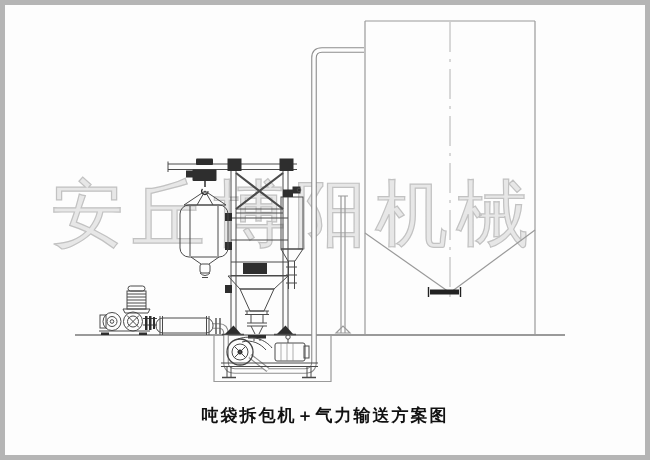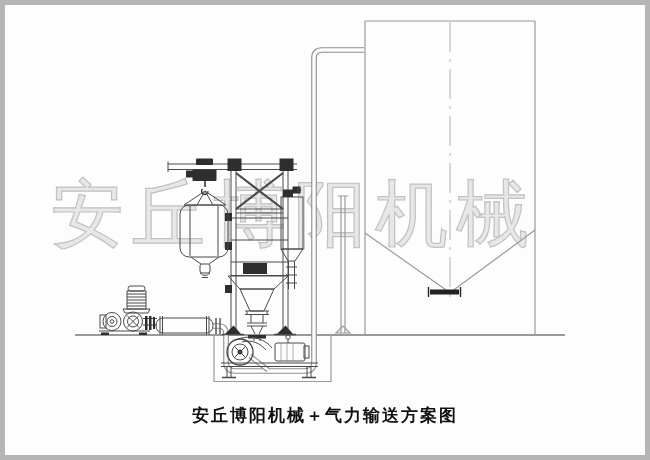--- a/index.html
+++ b/index.html
@@ -182,15 +182,15 @@
       <rect class="s-mach" x="304" y="346" width="5" height="12"></rect>
       <path class="s-mach" d="M288,339 V343"></path>
       <circle class="s-mach" cx="288" cy="337" r="2.2"></circle>
       <path class="s-mach" d="M221,363 H318 M221,366.5 H318"></path>
       <path class="s-mach" d="M227,366.5 V377 M231,366.5 V377 M307,366.5 V377 M311,366.5 V377"></path>
       <path d="M222,377.5 H236 M302,377.5 H316" stroke="#4a4a4a" stroke-width="1.6" fill="none"></path>
     </g>
 
   </svg>
 
-  <div class="caption">安丘博阳机械＋气力输送方案图</div>
+  <div class="caption">吨袋拆包机＋气力输送方案图</div>
 
 </div>
 
 </body></html>

